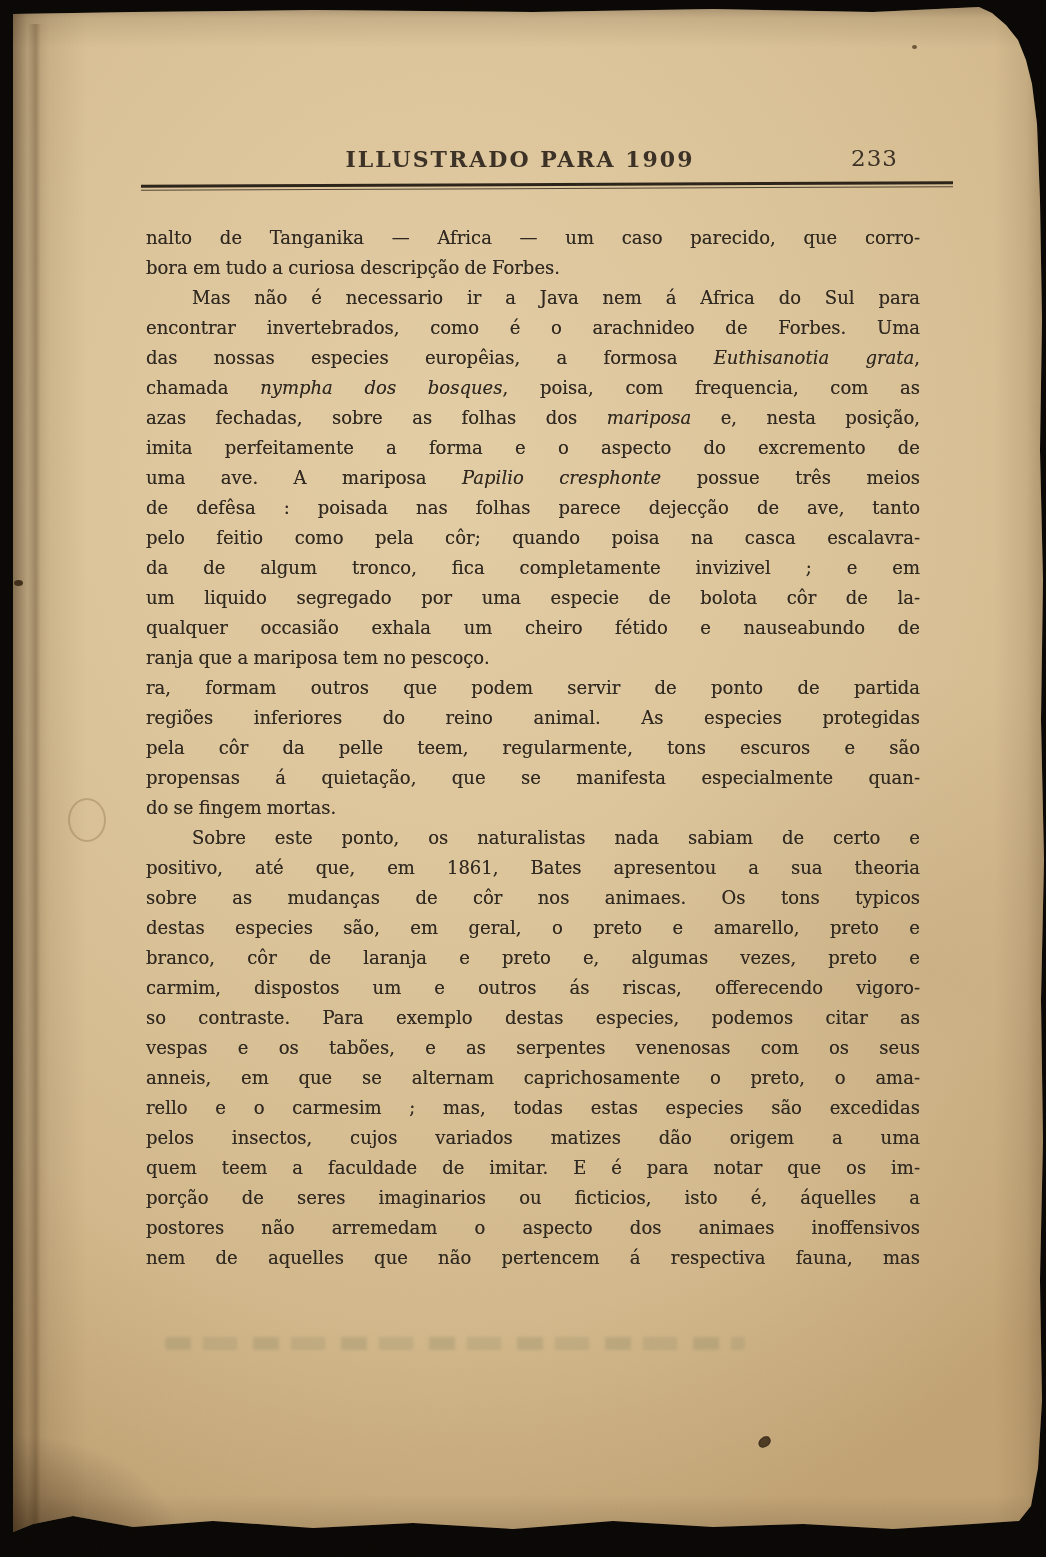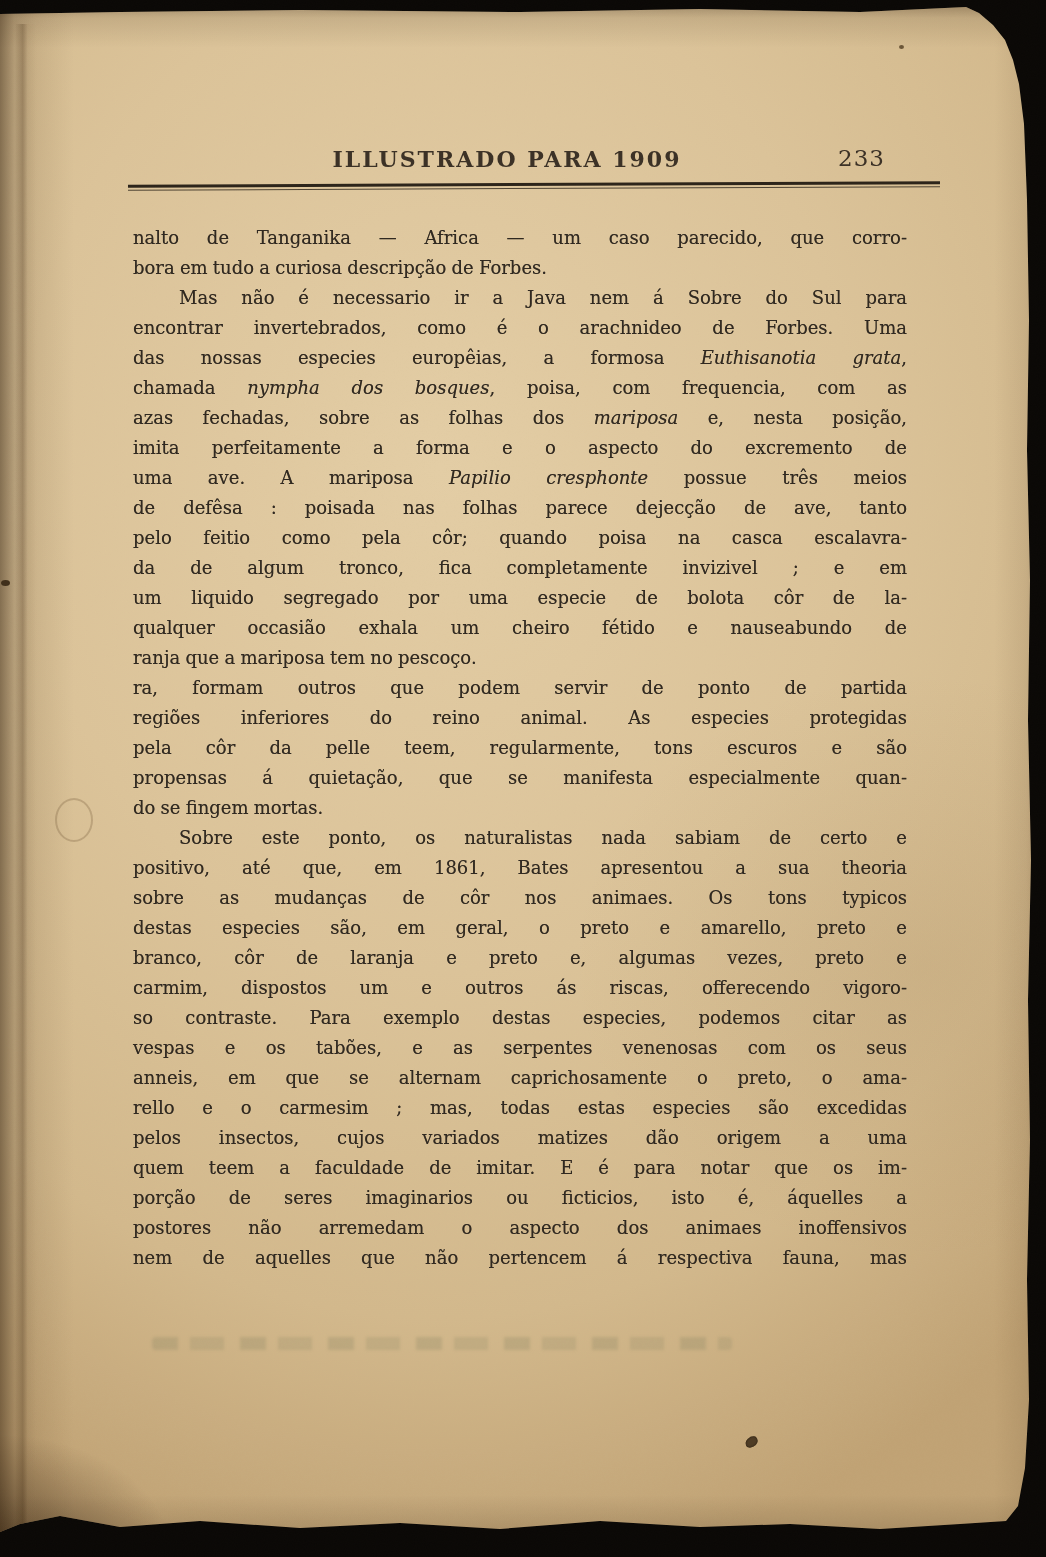--- a/index.html
+++ b/index.html
@@ -20,20 +20,21 @@
       500px 1529px, 400px 1523px, 300px 1528px, 200px 1521px, 120px 1527px,
       60px 1516px, 20px 1524px, 0px 1532px);
     background:
       linear-gradient(90deg, rgba(46,28,10,0.50) 0px, rgba(46,28,10,0.22) 14px, rgba(70,45,18,0.10) 36px, rgba(0,0,0,0) 74px),
       linear-gradient(270deg, rgba(70,45,20,0.30) 0px, rgba(70,45,20,0.10) 20px, rgba(0,0,0,0) 52px),
       linear-gradient(180deg, rgba(50,32,14,0.42) 0px, rgba(50,32,14,0.12) 18px, rgba(0,0,0,0) 48px),
       linear-gradient(0deg, rgba(40,24,8,0.48) 0px, rgba(40,24,8,0.16) 24px, rgba(0,0,0,0) 62px),
       radial-gradient(240px 170px at 0% 100%, rgba(35,18,5,0.55), rgba(0,0,0,0) 72%),
       radial-gradient(500px 420px at 88% 62%, rgba(120,88,48,0.10), rgba(0,0,0,0) 70%),
       radial-gradient(ellipse 920px 1120px at 42% 30%, #e4cea6 0%, #dcc49a 45%, #d3b98d 76%, #c1a375 100%);
+    margin-left: 13px;
   }
   .crease {
     position:absolute; left:15px; top:24px; bottom:26px; width:22px;
     background:linear-gradient(90deg, rgba(0,0,0,0), rgba(60,38,15,0.26) 35%, rgba(160,130,90,0.10) 58%, rgba(0,0,0,0));
   }
   .header { position:absolute; top:146px; left:133px; width:772px; height:28px; color:#3b3126; }
   .header-title {
     text-align:center; font-size:22px; font-weight:700; letter-spacing:2px;
     transform:translateX(-12px); white-space:nowrap;
   }
@@ -83,21 +84,21 @@
     <div class="r1"></div>
     <div class="r2"></div>
   </div>
 
   <div class="body-text">
       <div>
         <div class="line"><span>nalto de Tanganika — Africa — um caso parecido, que corro-</span></div>
         <div class="line short"><span>bora em tudo a curiosa descripção de Forbes.</span></div>
       </div>
       <div>
-        <div class="line indent"><span>Mas não é necessario ir a Java nem á Sobre do Sul para</span></div>
+        <div class="line indent"><span>Mas não é necessario ir a Java nem á Africa do Sul para</span></div>
         <div class="line"><span>encontrar invertebrados, como é o arachnideo de Forbes. Uma</span></div>
         <div class="line"><span>das nossas especies europêias, a formosa </span><span class="it">Euthisanotia grata</span><span>,</span></div>
         <div class="line"><span>chamada </span><span class="it">nympha dos bosques</span><span>, poisa, com frequencia, com as</span></div>
         <div class="line"><span>azas fechadas, sobre as folhas dos </span><span class="it">mariposa</span><span> e, nesta posição,</span></div>
         <div class="line"><span>imita perfeitamente a forma e o aspecto do excremento de</span></div>
         <div class="line"><span>uma ave. A mariposa </span><span class="it">Papilio cresphonte</span><span> possue três meios</span></div>
         <div class="line"><span>de defêsa : poisada nas folhas parece dejecção de ave, tanto</span></div>
         <div class="line"><span>pelo feitio como pela côr; quando poisa na casca escalavra-</span></div>
         <div class="line"><span>da de algum tronco, fica completamente invizivel ; e em</span></div>
         <div class="line"><span>um liquido segregado por uma especie de bolota côr de la-</span></div>

